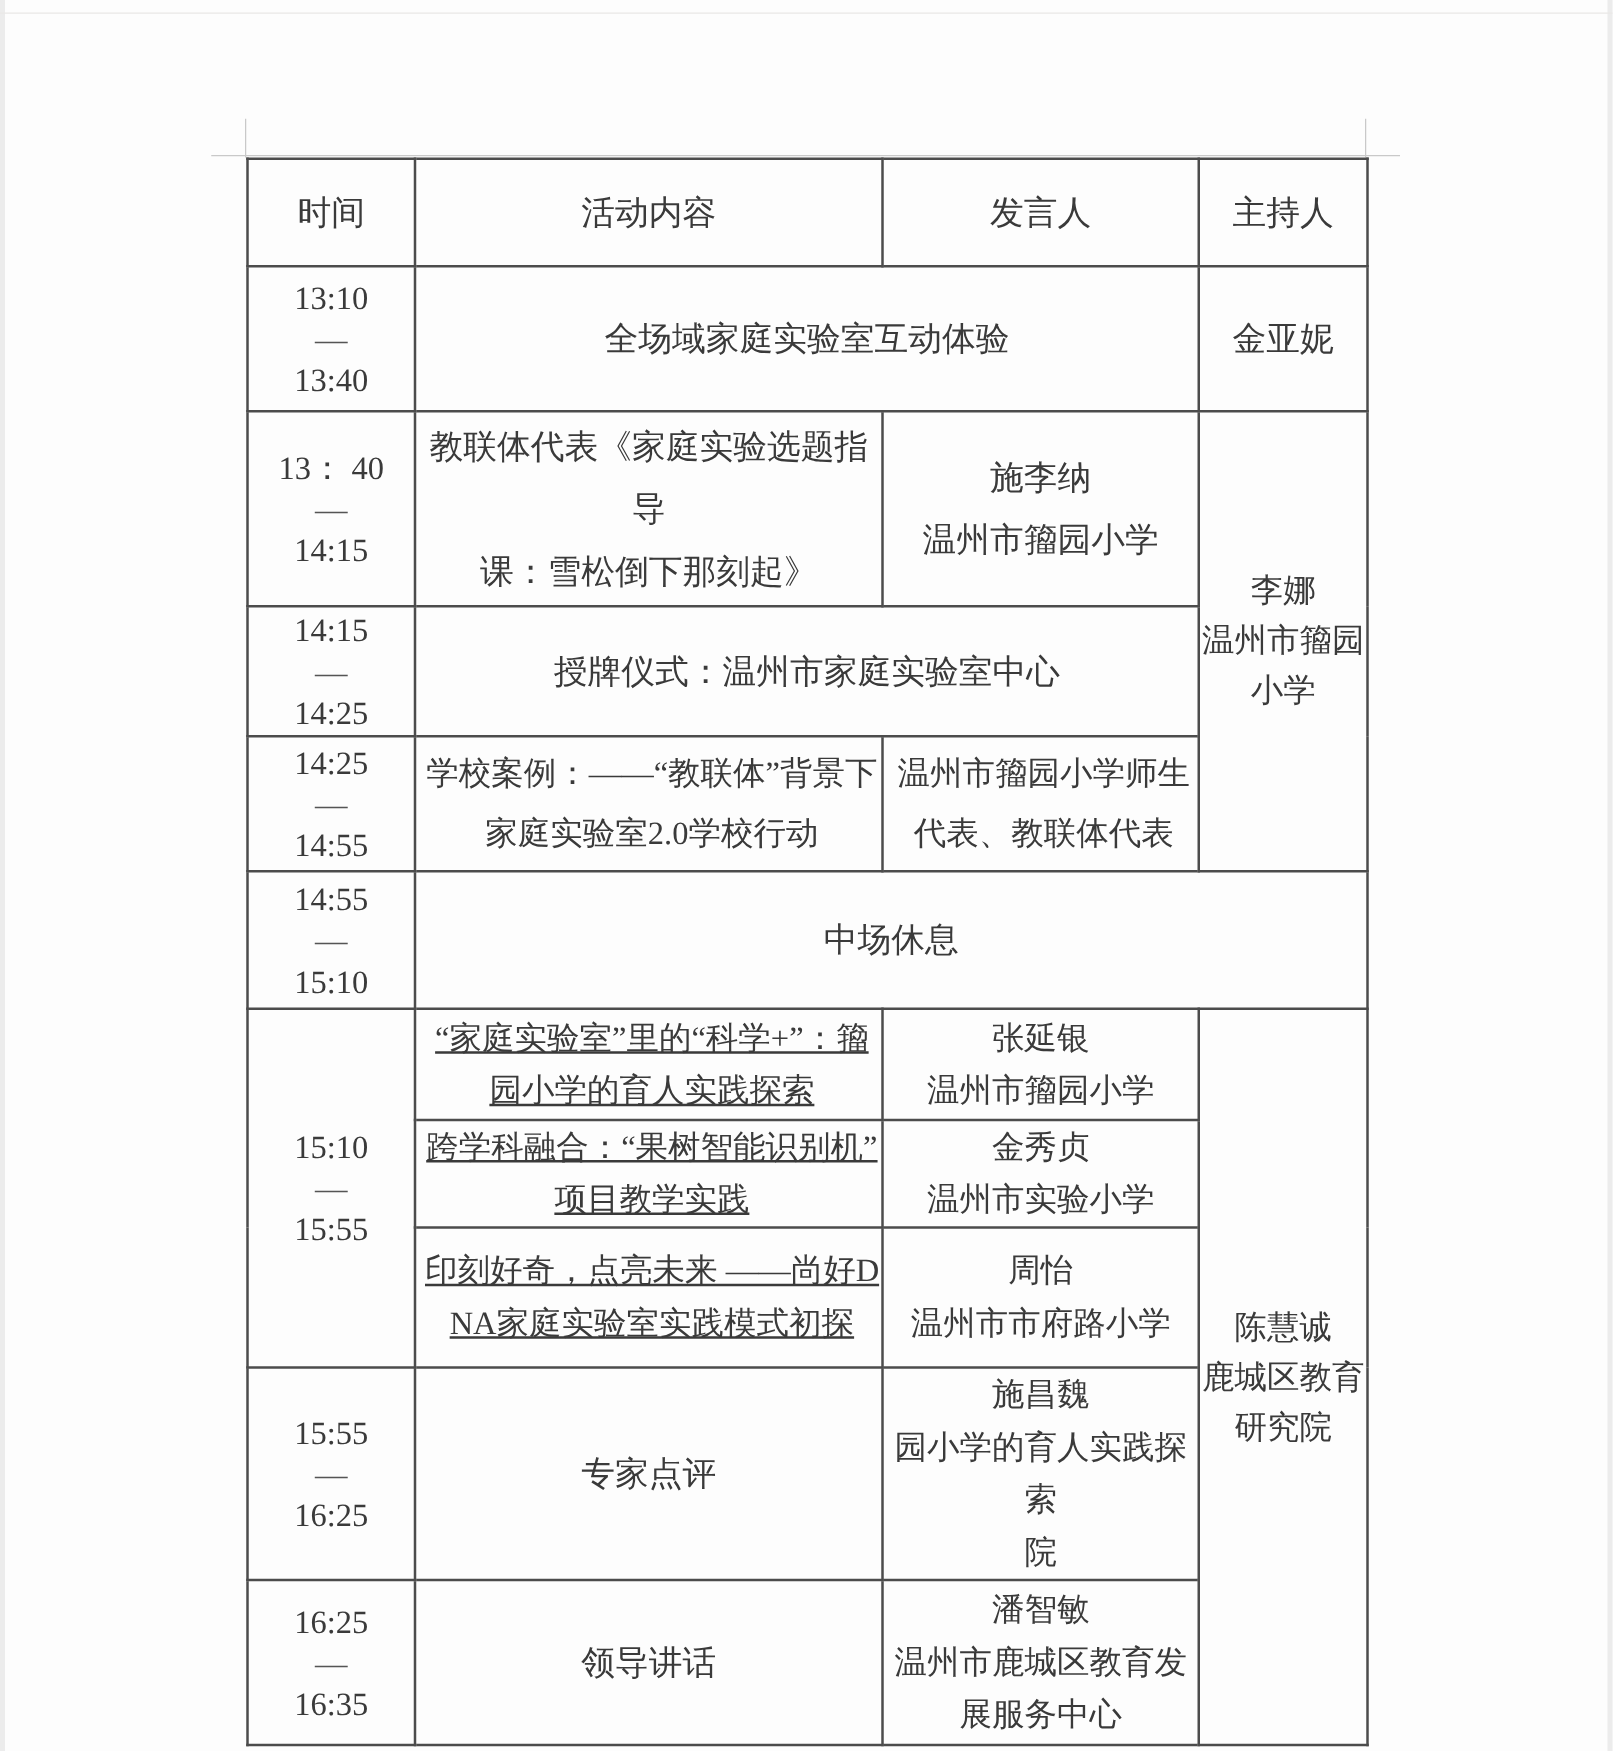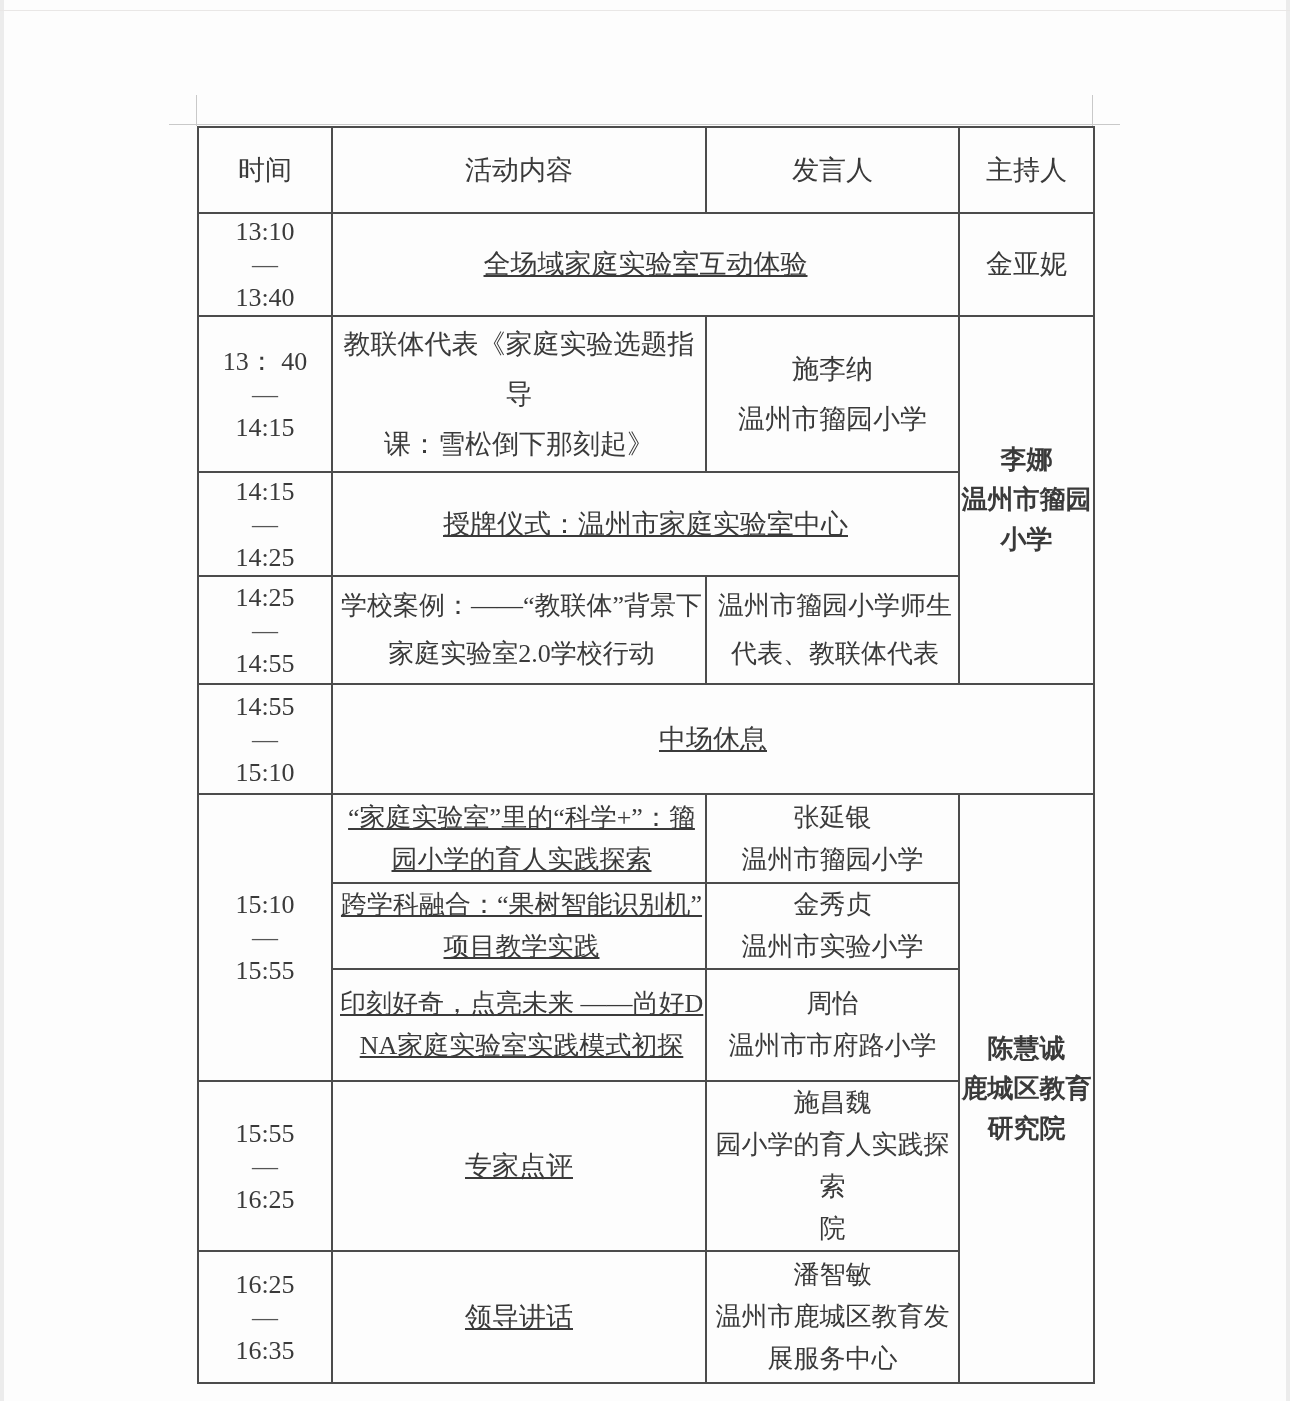--- a/index.html
+++ b/index.html
@@ -35,22 +35,22 @@
   .hdr td{font-size:27px;}
   .time div{font-size:26px;line-height:33px;}
   .dash{color:#555;}
   .a-left{text-align:right;padding-left:7px !important;padding-right:2px !important;}
   .a-left .line{font-size:26px;white-space:nowrap;}
   .lh50 .line{line-height:50px;}
   .lh48 .line{line-height:48px;}
   .lh42 .line{line-height:42px;font-size:26px;white-space:nowrap;text-decoration:underline;}
   .sp2 .line{line-height:50px;}
   .sp42 .line{line-height:42px;font-size:26px;}
-  .host3 .line{font-size:26px;line-height:40px;font-weight:bold;}
-  .single{font-size:27px;text-decoration:underline;}
+  .host3 .line{font-size:26px;line-height:40px;}
+  .single{font-size:27px;}
 </style>
 </head>
 <body>
 
 <div class="edge left"></div>
 <div class="edge right"></div>
 <div class="topline"></div>
 <div class="ghost h"></div>
 <div class="ghost v1"></div>
 <div class="ghost v2"></div>
@@ -64,21 +64,21 @@
   </colgroup>
 
   <tbody>
       <tr class="hdr" style="height:86px">
     <td>时间</td>
     <td>活动内容</td>
     <td>发言人</td>
     <td>主持人</td>
   </tr>
 
-  <tr style="height:103px">
+  <tr style="height:116px">
     <td class="time">
       <div>13:10</div>
       <div class="dash">—</div>
       <div>13:40</div>
     </td>
     <td colspan="2" class="single">全场域家庭实验室互动体验</td>
     <td>金亚妮</td>
   </tr>
 
   <tr style="height:156px">

